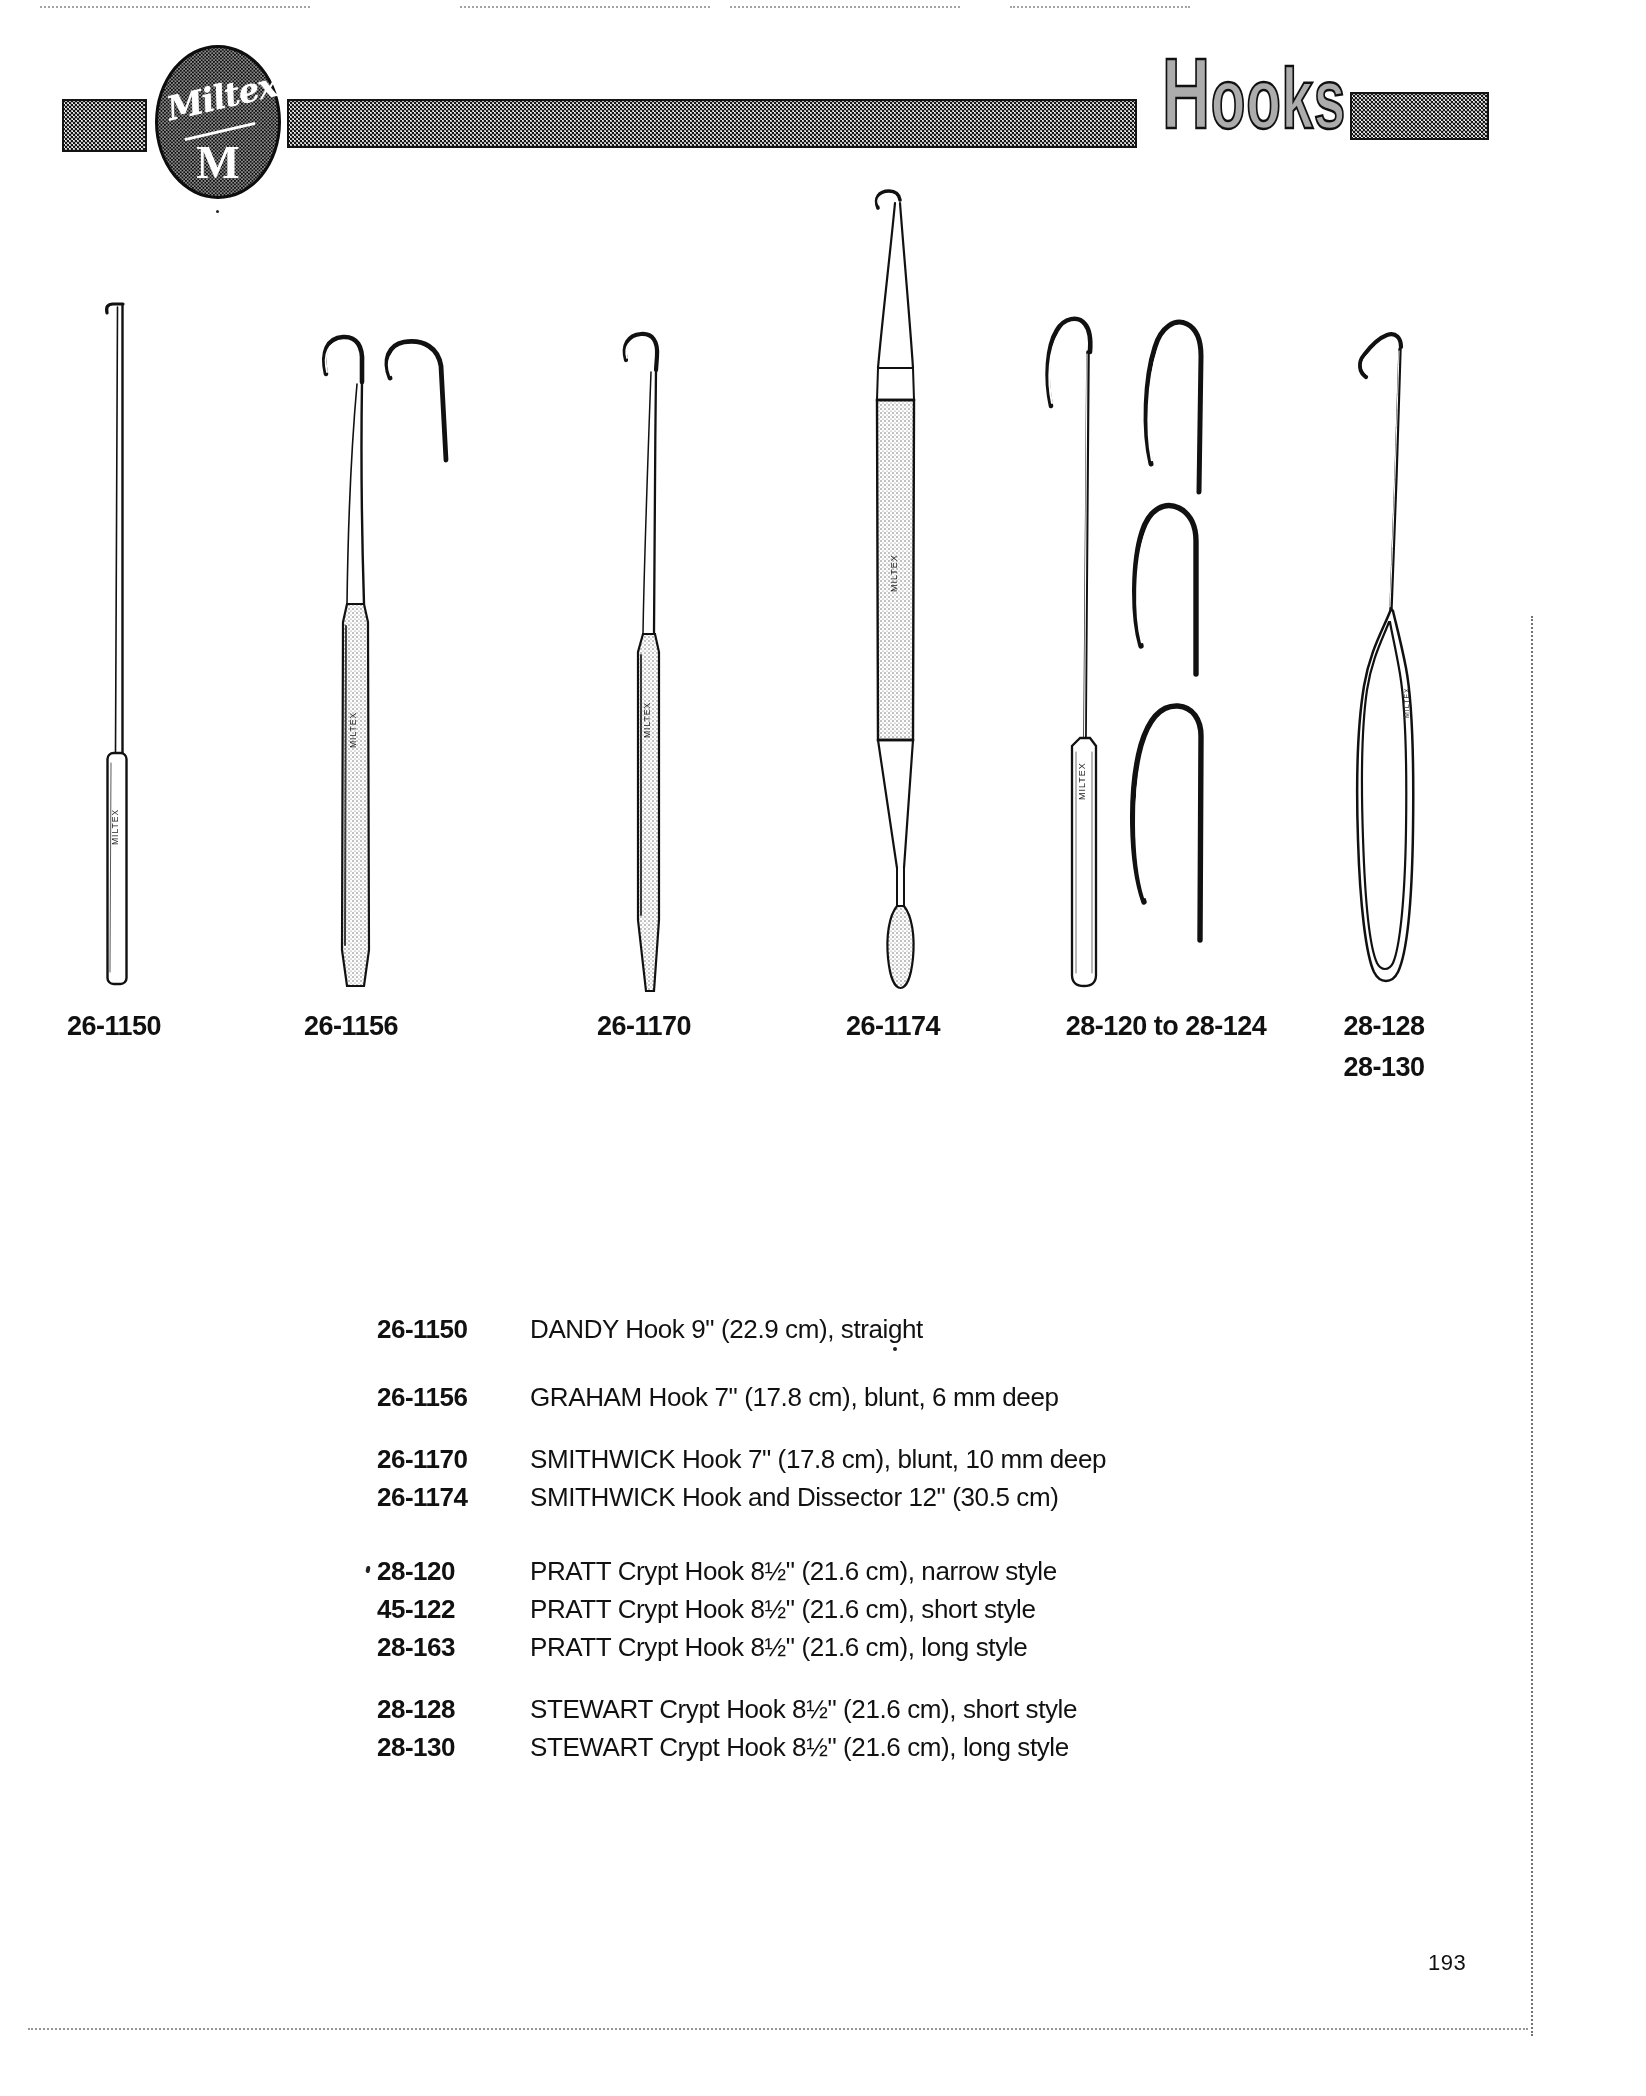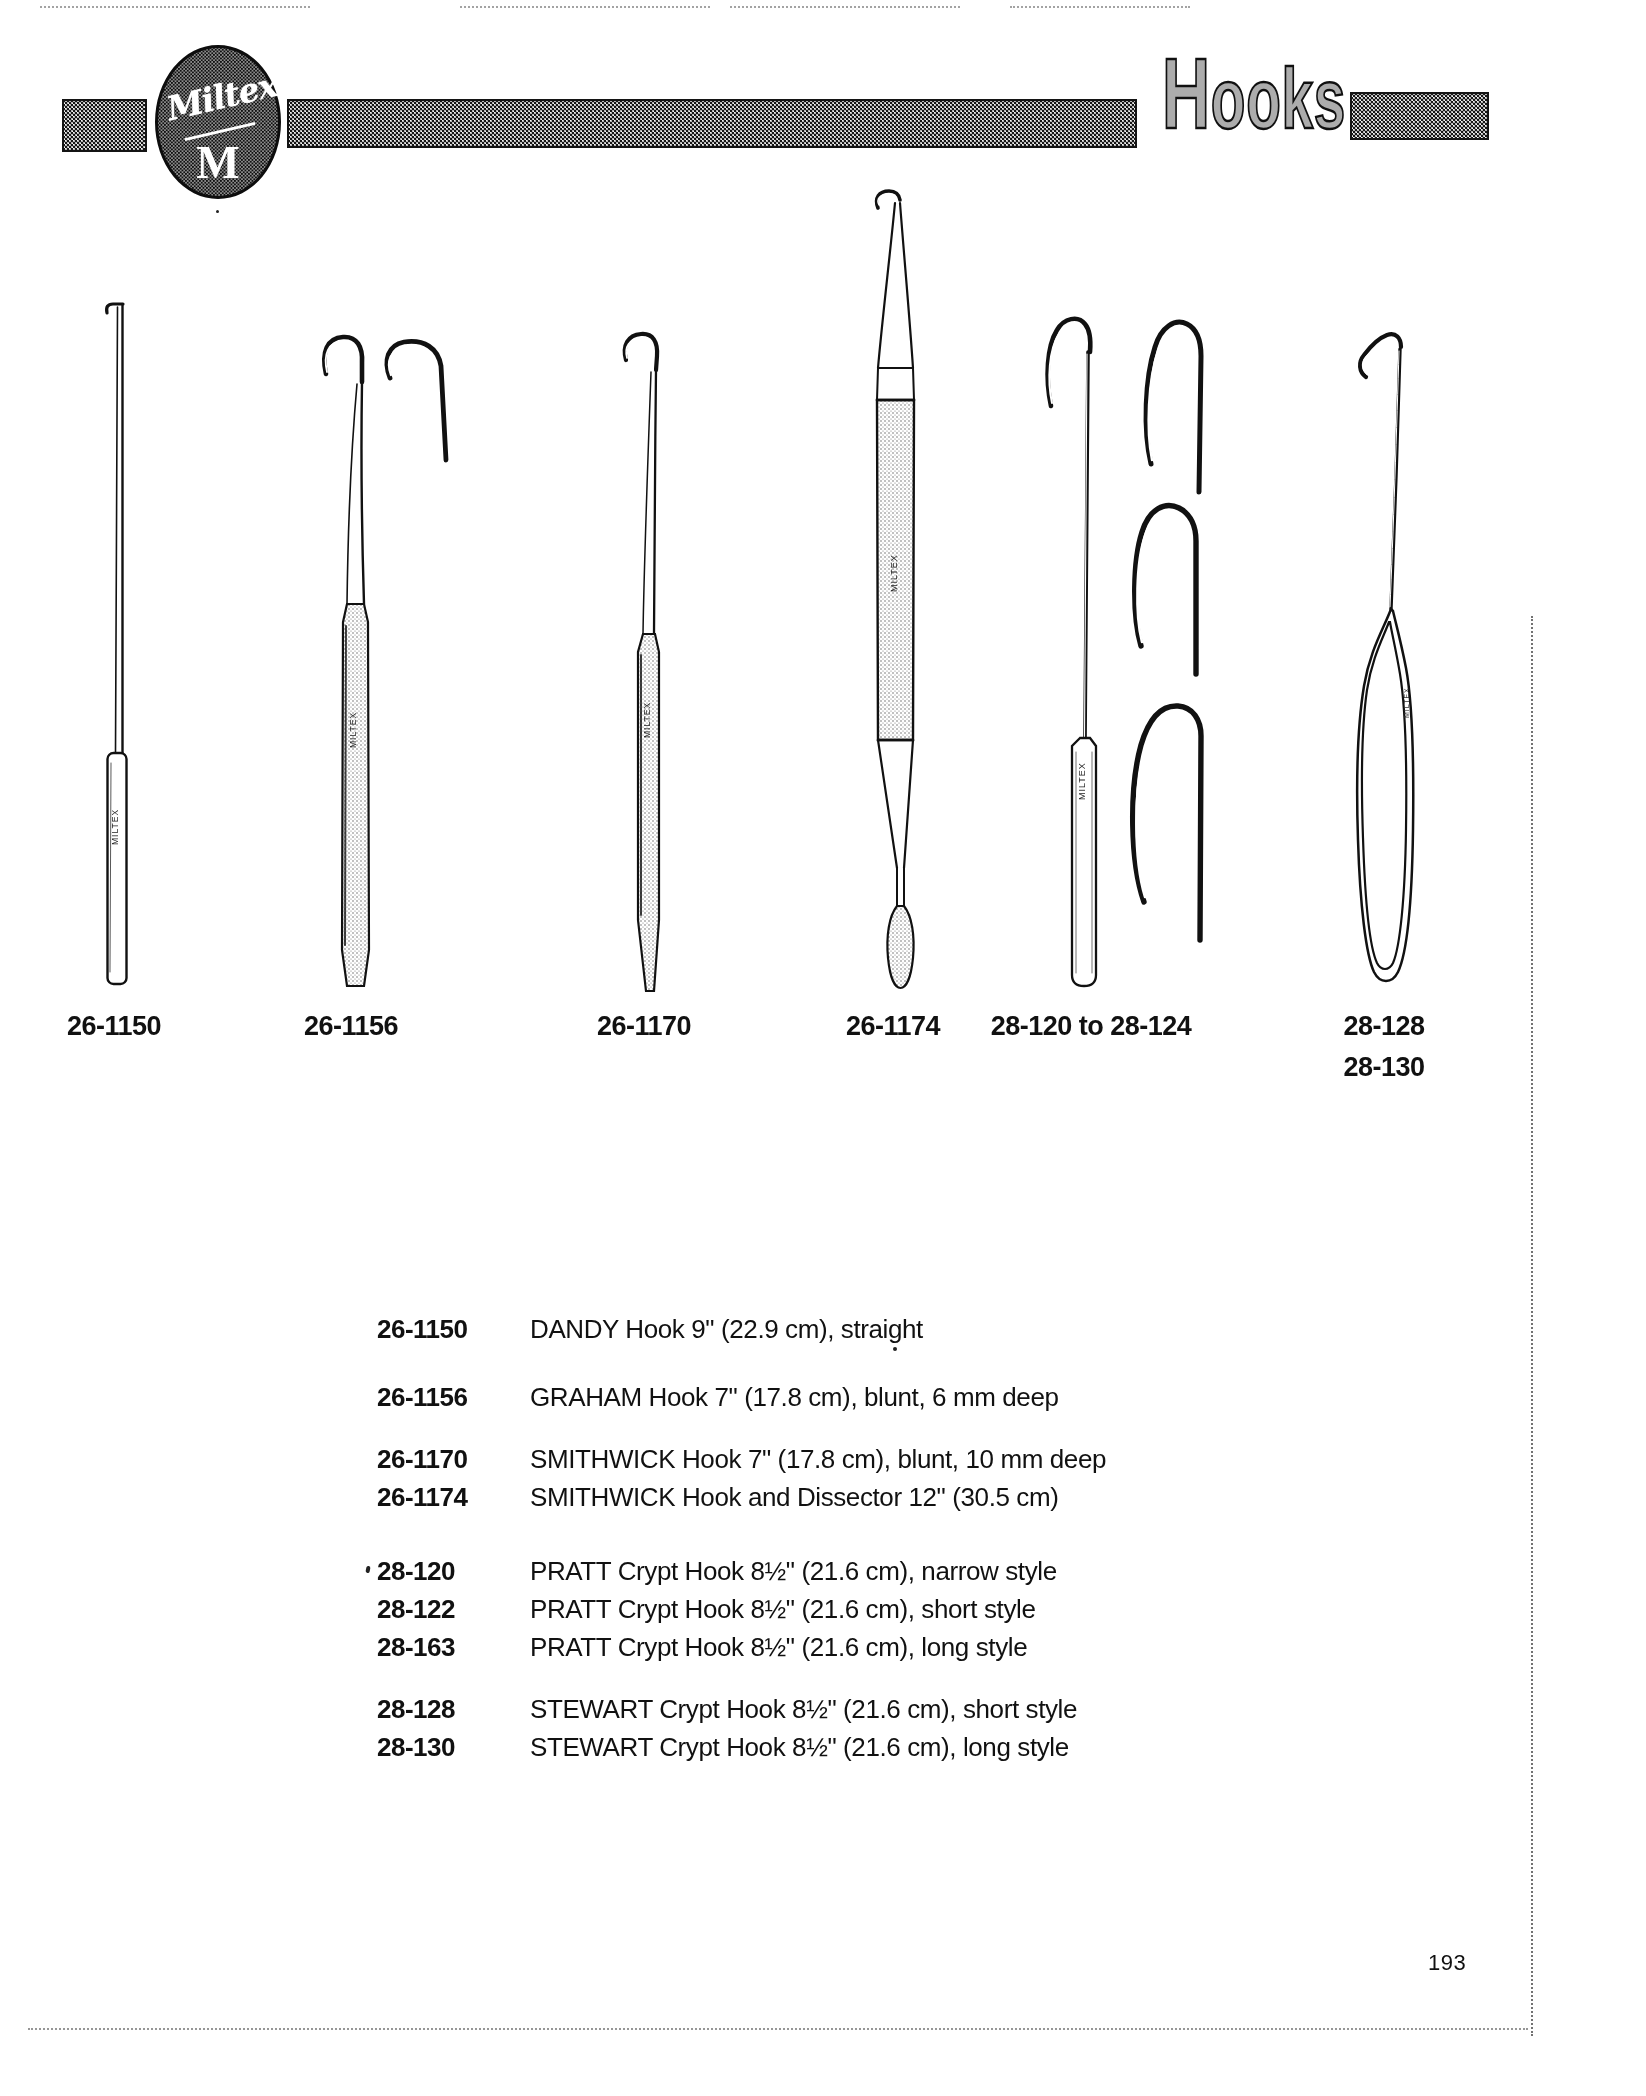--- a/index.html
+++ b/index.html
@@ -52,21 +52,21 @@
         font-weight:700;font-size:86px;color:#acacac;
         -webkit-text-stroke:2.5px #101010;letter-spacing:1px;
         transform:scaleX(.66);transform-origin:0 100%;white-space:nowrap;}
   .title::first-letter{font-size:101px;}
 
   
   .figlabel{position:absolute;top:1006px;font-weight:bold;font-size:27px;
         letter-spacing:-0.5px;text-align:center;line-height:41px;}
   .fl1{left:44px;width:140px;} .fl2{left:281px;width:140px;}
   .fl3{left:574px;width:140px;} .fl4{left:823px;width:140px;}
-  .fl5{left:971px;width:240px;} .fl6{left:1314px;width:140px;}
+  .fl5{left:1046px;width:240px;} .fl6{left:1314px;width:140px;}
 
   
   .catalog{position:absolute;left:377px;top:1314px;width:760px;font-size:26px;
         letter-spacing:-0.4px;}
   .crow{display:flex;height:38px;align-items:flex-start;}
   .code{width:153px;font-weight:bold;letter-spacing:-0.5px;}
   .desc{flex:1;}
   .g2{margin-top:30px;} .g3{margin-top:24px;} .g4{margin-top:36px;} .g5{margin-top:24px;}
 
   
@@ -212,21 +212,21 @@
     </div>
     <div class="crow">
       <span class="code">26-1174</span>
       <span class="desc">SMITHWICK Hook and Dissector 12" (30.5 cm)</span>
     </div>
     <div class="crow g4">
       <span class="code">28-120</span>
       <span class="desc">PRATT Crypt Hook 8½" (21.6 cm), narrow style</span>
     </div>
     <div class="crow">
-      <span class="code">28-122</span>
+      <span class="code">45-122</span>
       <span class="desc">PRATT Crypt Hook 8½" (21.6 cm), short style</span>
     </div>
     <div class="crow">
       <span class="code">28-163</span>
       <span class="desc">PRATT Crypt Hook 8½" (21.6 cm), long style</span>
     </div>
     <div class="crow g5">
       <span class="code">28-128</span>
       <span class="desc">STEWART Crypt Hook 8½" (21.6 cm), short style</span>
     </div>

